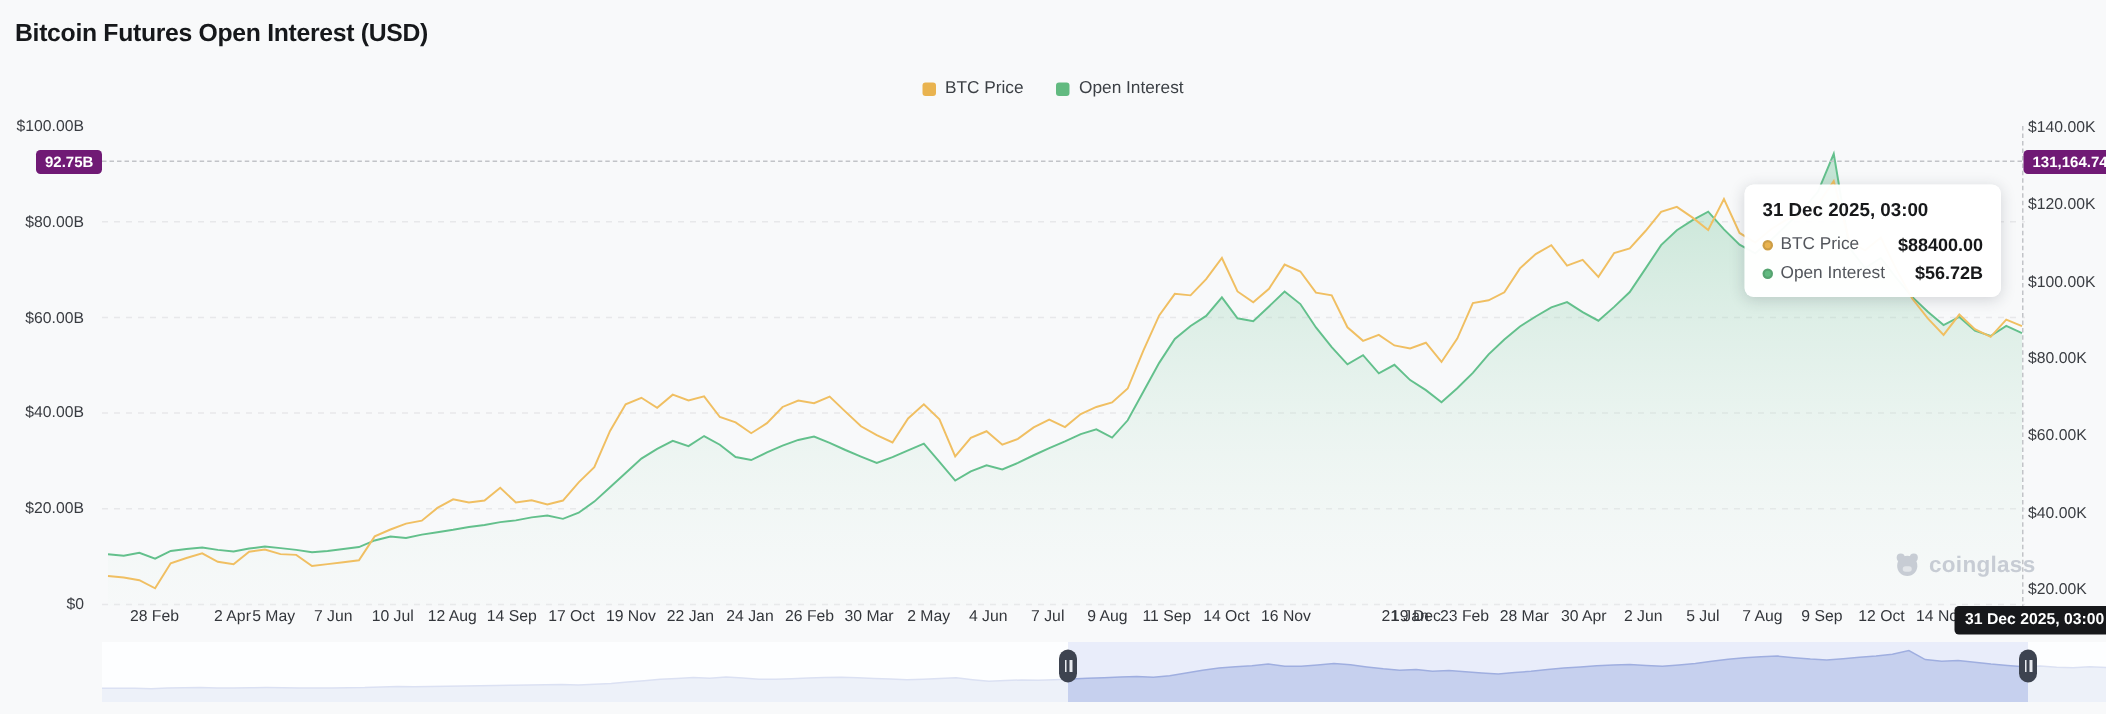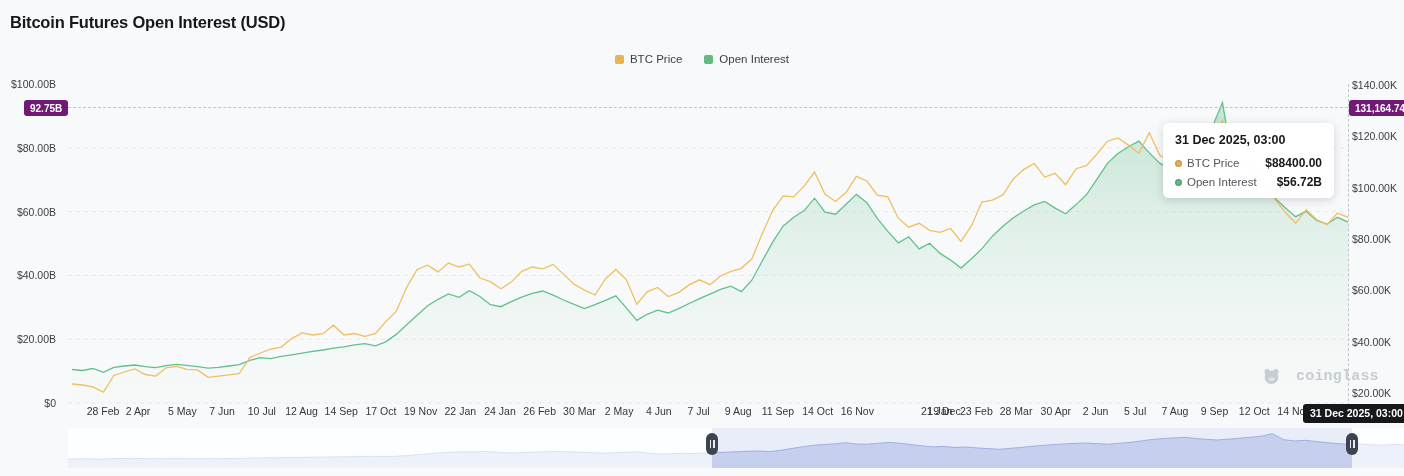--- a/index.html
+++ b/index.html
@@ -36,21 +36,21 @@
 
   #tooltip { left:1163px; top:123px; width:171px; background:rgba(255,255,255,0.97);
     border-radius:6px; box-shadow:0 2px 10px rgba(40,44,60,0.18); padding:10px 12px 9px; z-index:5; }
   #tooltip-header { font-size:12.5px; font-weight:700; color:#17181a; margin-bottom:9px; }
   .tt-row { display:flex; align-items:center; font-size:11.5px; color:#505archive459; margin-top:5px; }
   .tt-row { display:flex; align-items:center; font-size:11.5px; color:#53565c; margin-top:5px; }
   .tt-dot { width:7px; height:7px; border-radius:50%; margin-right:5px; box-shadow:inset 0 0 0 1.5px rgba(0,0,0,0.12); }
   .tt-label { flex:0 0 auto; }
   .tt-value { flex:1; text-align:right; font-weight:700; color:#17181a; font-size:12px; }
 
-  #watermark { left:1262px; top:367px; display:flex; align-items:center; gap:15px; color:#c7ccd4;font-family:Liberation Mono, monospace; }
+  #watermark { left:1262px; top:367px; display:flex; align-items:center; gap:5px; color:#c7ccd4; }
   #watermark svg { display:block; }
   #watermark .wm-text { font-size:15px; font-weight:700; letter-spacing:0.2px; }
 
   #navigator { left:68px; top:428px; width:1336px; height:40px; background:#fbfcfe; cursor:pointer; }
   #nav-svg { position:absolute; left:0; top:0; }
   #nav-dim-left  { position:absolute; left:0; top:0; height:40px; background:rgba(255,255,255,0.6); }
   #nav-dim-right { position:absolute; top:0; height:40px; background:rgba(255,255,255,0.6); }
   #nav-selected  { position:absolute; top:0; height:40px; background:rgba(118,138,222,0.13); }
   .nav-handle { position:absolute; top:5px; width:12px; height:22px; border-radius:6px; background:#3d4350;
     z-index:4; display:flex; align-items:center; justify-content:center; gap:2px; cursor:ew-resize; }
@@ -86,21 +86,21 @@
       <div class="ytick" style="top: 85px;">$140.00K</div>
       <div class="ytick" style="top: 136.333px;">$120.00K</div>
       <div class="ytick" style="top: 187.667px;">$100.00K</div>
       <div class="ytick" style="top: 239px;">$80.00K</div>
       <div class="ytick" style="top: 290.333px;">$60.00K</div>
       <div class="ytick" style="top: 341.667px;">$40.00K</div>
       <div class="ytick" style="top: 393px;">$20.00K</div>
     </div>
   <div id="x-axis" class="abs">
       <div class="xtick" style="left: 103px;">28 Feb</div>
-      <div class="xtick" style="left: 138px;">2 Apr</div>
+      <div class="xtick" style="left: 155px;">2 Apr</div>
       <div class="xtick" style="left: 182.4px;">5 May</div>
       <div class="xtick" style="left: 222.1px;">7 Jun</div>
       <div class="xtick" style="left: 261.8px;">10 Jul</div>
       <div class="xtick" style="left: 301.5px;">12 Aug</div>
       <div class="xtick" style="left: 341.2px;">14 Sep</div>
       <div class="xtick" style="left: 380.9px;">17 Oct</div>
       <div class="xtick" style="left: 420.6px;">19 Nov</div>
       <div class="xtick" style="left: 460.3px;">22 Jan</div>
       <div class="xtick" style="left: 500px;">24 Jan</div>
       <div class="xtick" style="left: 539.7px;">26 Feb</div>

